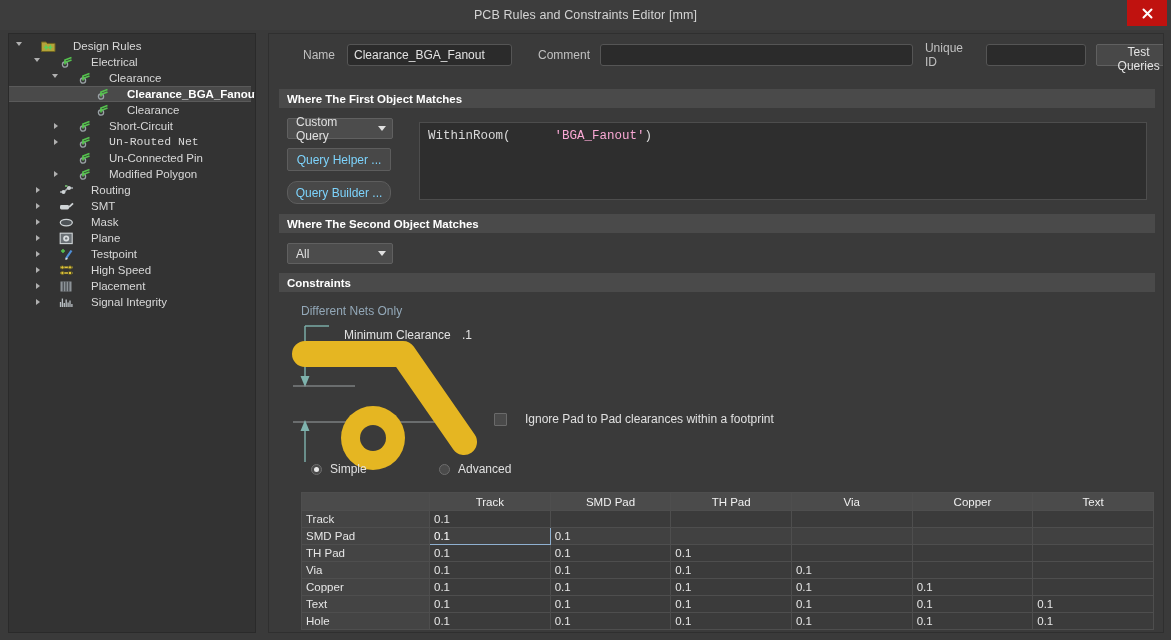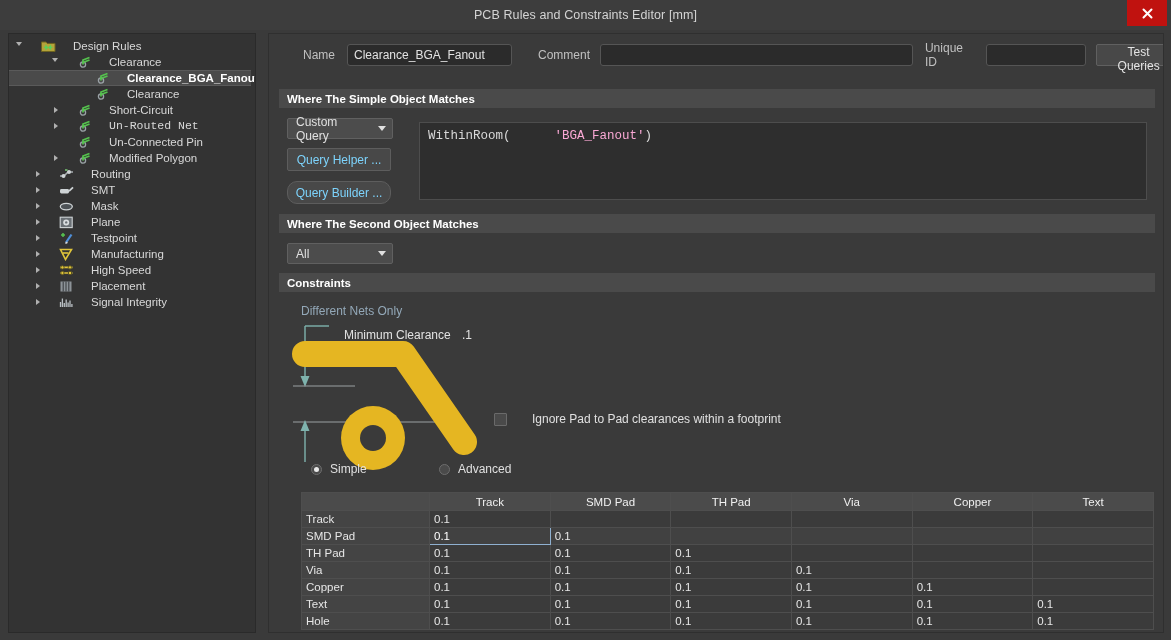--- a/index.html
+++ b/index.html
@@ -135,21 +135,21 @@
   
   .diagram { position:absolute; left:20px; top:268px; width:470px; height:185px; }
 
   
   .chk-box {
     width:13px; height:13px; background:#4a4a4a;
     border:1px solid #6a6a6a; border-radius:1px;
     display:inline-block; vertical-align:middle;
   }
   .chk-row {
-    position:absolute; display:flex; align-items:center; gap:25px;
+    position:absolute; display:flex; align-items:center; gap:18px;
     font-size:12px; color:#e0e0e0; cursor:pointer;
   }
   
   .radio-row {
     position:absolute; display:flex; align-items:center; gap:8px;
     font-size:12px; color:#e0e0e0; cursor:pointer;
   }
   .radio {
     width:11px; height:11px; border-radius:50%;
     background:#4a4a4a; border:1px solid #6d6d6d;
@@ -207,20 +207,31 @@
         <span class="tree-arrow expanded"></span>
         <span class="tree-icon">
           <svg width="15" height="13" viewBox="0 0 15 13">
             <path d="M0.5 2 L5 2 L6.2 3.4 L14 3.4 L14 11.5 L0.5 11.5 Z" fill="#b6a33a" stroke="#6e6420"></path>
             <path d="M3 7.4 L6 7.4 M5 5.8 L6.6 7.4 L5 9 Z" stroke="#5ad05a" fill="#5ad05a" stroke-width="1.2"></path>
             <path d="M11.5 7.4 L8.5 7.4 M9.5 5.8 L7.9 7.4 L9.5 9 Z" stroke="#5ad05a" fill="#5ad05a" stroke-width="1.2"></path>
           </svg>
         </span>
         <span class="tree-label">Design Rules</span>
       </div>
+      <div class="tree-row" style="padding-left: 24px;">
+        <span class="tree-arrow expanded"></span>
+        <span class="tree-icon">
+          <svg width="15" height="13" viewBox="0 0 15 13">
+            <circle cx="6" cy="8.6" r="2.6" fill="none" stroke="#9aa2a6" stroke-width="1.3"></circle>
+            <path d="M6 8.6 L6 4 L12.5 1.5" stroke="#55c24e" stroke-width="1.8" fill="none"></path>
+            <path d="M6.6 6.3 L12.5 4" stroke="#55c24e" stroke-width="1.6" fill="none"></path>
+          </svg>
+        </span>
+        <span class="tree-label">Electrical</span>
+      </div>
       <div class="tree-row" style="padding-left: 42px;">
         <span class="tree-arrow expanded"></span>
         <span class="tree-icon">
           <svg width="15" height="13" viewBox="0 0 15 13">
             <circle cx="6" cy="8.6" r="2.6" fill="none" stroke="#9aa2a6" stroke-width="1.3"></circle>
             <path d="M6 8.6 L6 4 L12.5 1.5" stroke="#55c24e" stroke-width="1.8" fill="none"></path>
             <path d="M6.6 6.3 L12.5 4" stroke="#55c24e" stroke-width="1.6" fill="none"></path>
           </svg>
         </span>
         <span class="tree-label">Clearance</span>
@@ -336,30 +347,20 @@
       <div class="tree-row" style="padding-left: 24px;">
         <span class="tree-arrow collapsed"></span>
         <span class="tree-icon">
           <svg width="15" height="13" viewBox="0 0 15 13">
             <path d="M2 3 L6 3 M4 1 L4 5" stroke="#57c44f" stroke-width="1.5"></path>
             <path d="M7 10.5 L12.5 2.5" stroke="#4f8fd8" stroke-width="2.2"></path>
             <path d="M6.4 11.4 L8.4 10.2" stroke="#d8dcde" stroke-width="1.6"></path>
           </svg>
         </span>
         <span class="tree-label">Testpoint</span>
-      </div>
-      <div class="tree-row" style="padding-left: 24px;">
-        <span class="tree-arrow collapsed"></span>
-        <span class="tree-icon">
-          <svg width="15" height="13" viewBox="0 0 15 13">
-            <path d="M1.5 1.5 L12.5 1.5 L6.5 11.5 Z" fill="none" stroke="#e0c53a" stroke-width="1.6"></path>
-            <path d="M4 5 L9.5 5" stroke="#e0c53a" stroke-width="1.6"></path>
-          </svg>
-        </span>
-        <span class="tree-label">Manufacturing</span>
       </div>
       <div class="tree-row" style="padding-left: 24px;">
         <span class="tree-arrow collapsed"></span>
         <span class="tree-icon">
           <svg width="15" height="13" viewBox="0 0 15 13">
             <path d="M1 3.4 L13.5 3.4 M1 9 L13.5 9" stroke="#e0c53a" stroke-width="1.6"></path>
             <circle cx="3.4" cy="3.4" r="1.7" fill="#e0c53a" stroke="#5c5420"></circle>
             <circle cx="11" cy="3.4" r="1.7" fill="#e0c53a" stroke="#5c5420"></circle>
             <circle cx="3.4" cy="9" r="1.7" fill="#e0c53a" stroke="#5c5420"></circle>
             <circle cx="11" cy="9" r="1.7" fill="#e0c53a" stroke="#5c5420"></circle>
@@ -394,21 +395,21 @@
   <div class="topbar">
     <span class="fld-label">Name</span>
     <input class="txt-input" style="width: 165px; margin-left: 12px;" placeholder="" value="Clearance_BGA_Fanout">
     <span class="fld-label" style="margin-left:26px;">Comment</span>
     <input class="txt-input" style="width: 325px; margin-left: 10px;">
     <span class="fld-label" style="margin-left:12px;">Unique ID</span>
     <input class="txt-input" style="width: 100px; margin-left: 10px;">
     <button class="btn" style="margin-left:10px;">Test Queries</button>
   </div>
 
-  <div class="sec-head" style="top:55px;">Where The Simple Object Matches</div>
+  <div class="sec-head" style="top:55px;">Where The First Object Matches</div>
 
   <div class="combo" style="left:18px; top:84px; width:106px;">
     <span class="combo-text">Custom Query</span>
     <span class="combo-arrow"></span>
   </div>
   <button class="qbtn" style="left:18px; top:114px;">Query Helper ...</button>
   <button class="qbtn" style="left:18px; top:147px;border-radius:10px;">Query Builder ...</button>
 
   <div class="query-box">
     <div class="query-code"><span class="q-fn">WithinRoom(</span><span class="q-str">'BGA_Fanout'</span><span class="q-fn">)</span></div>

